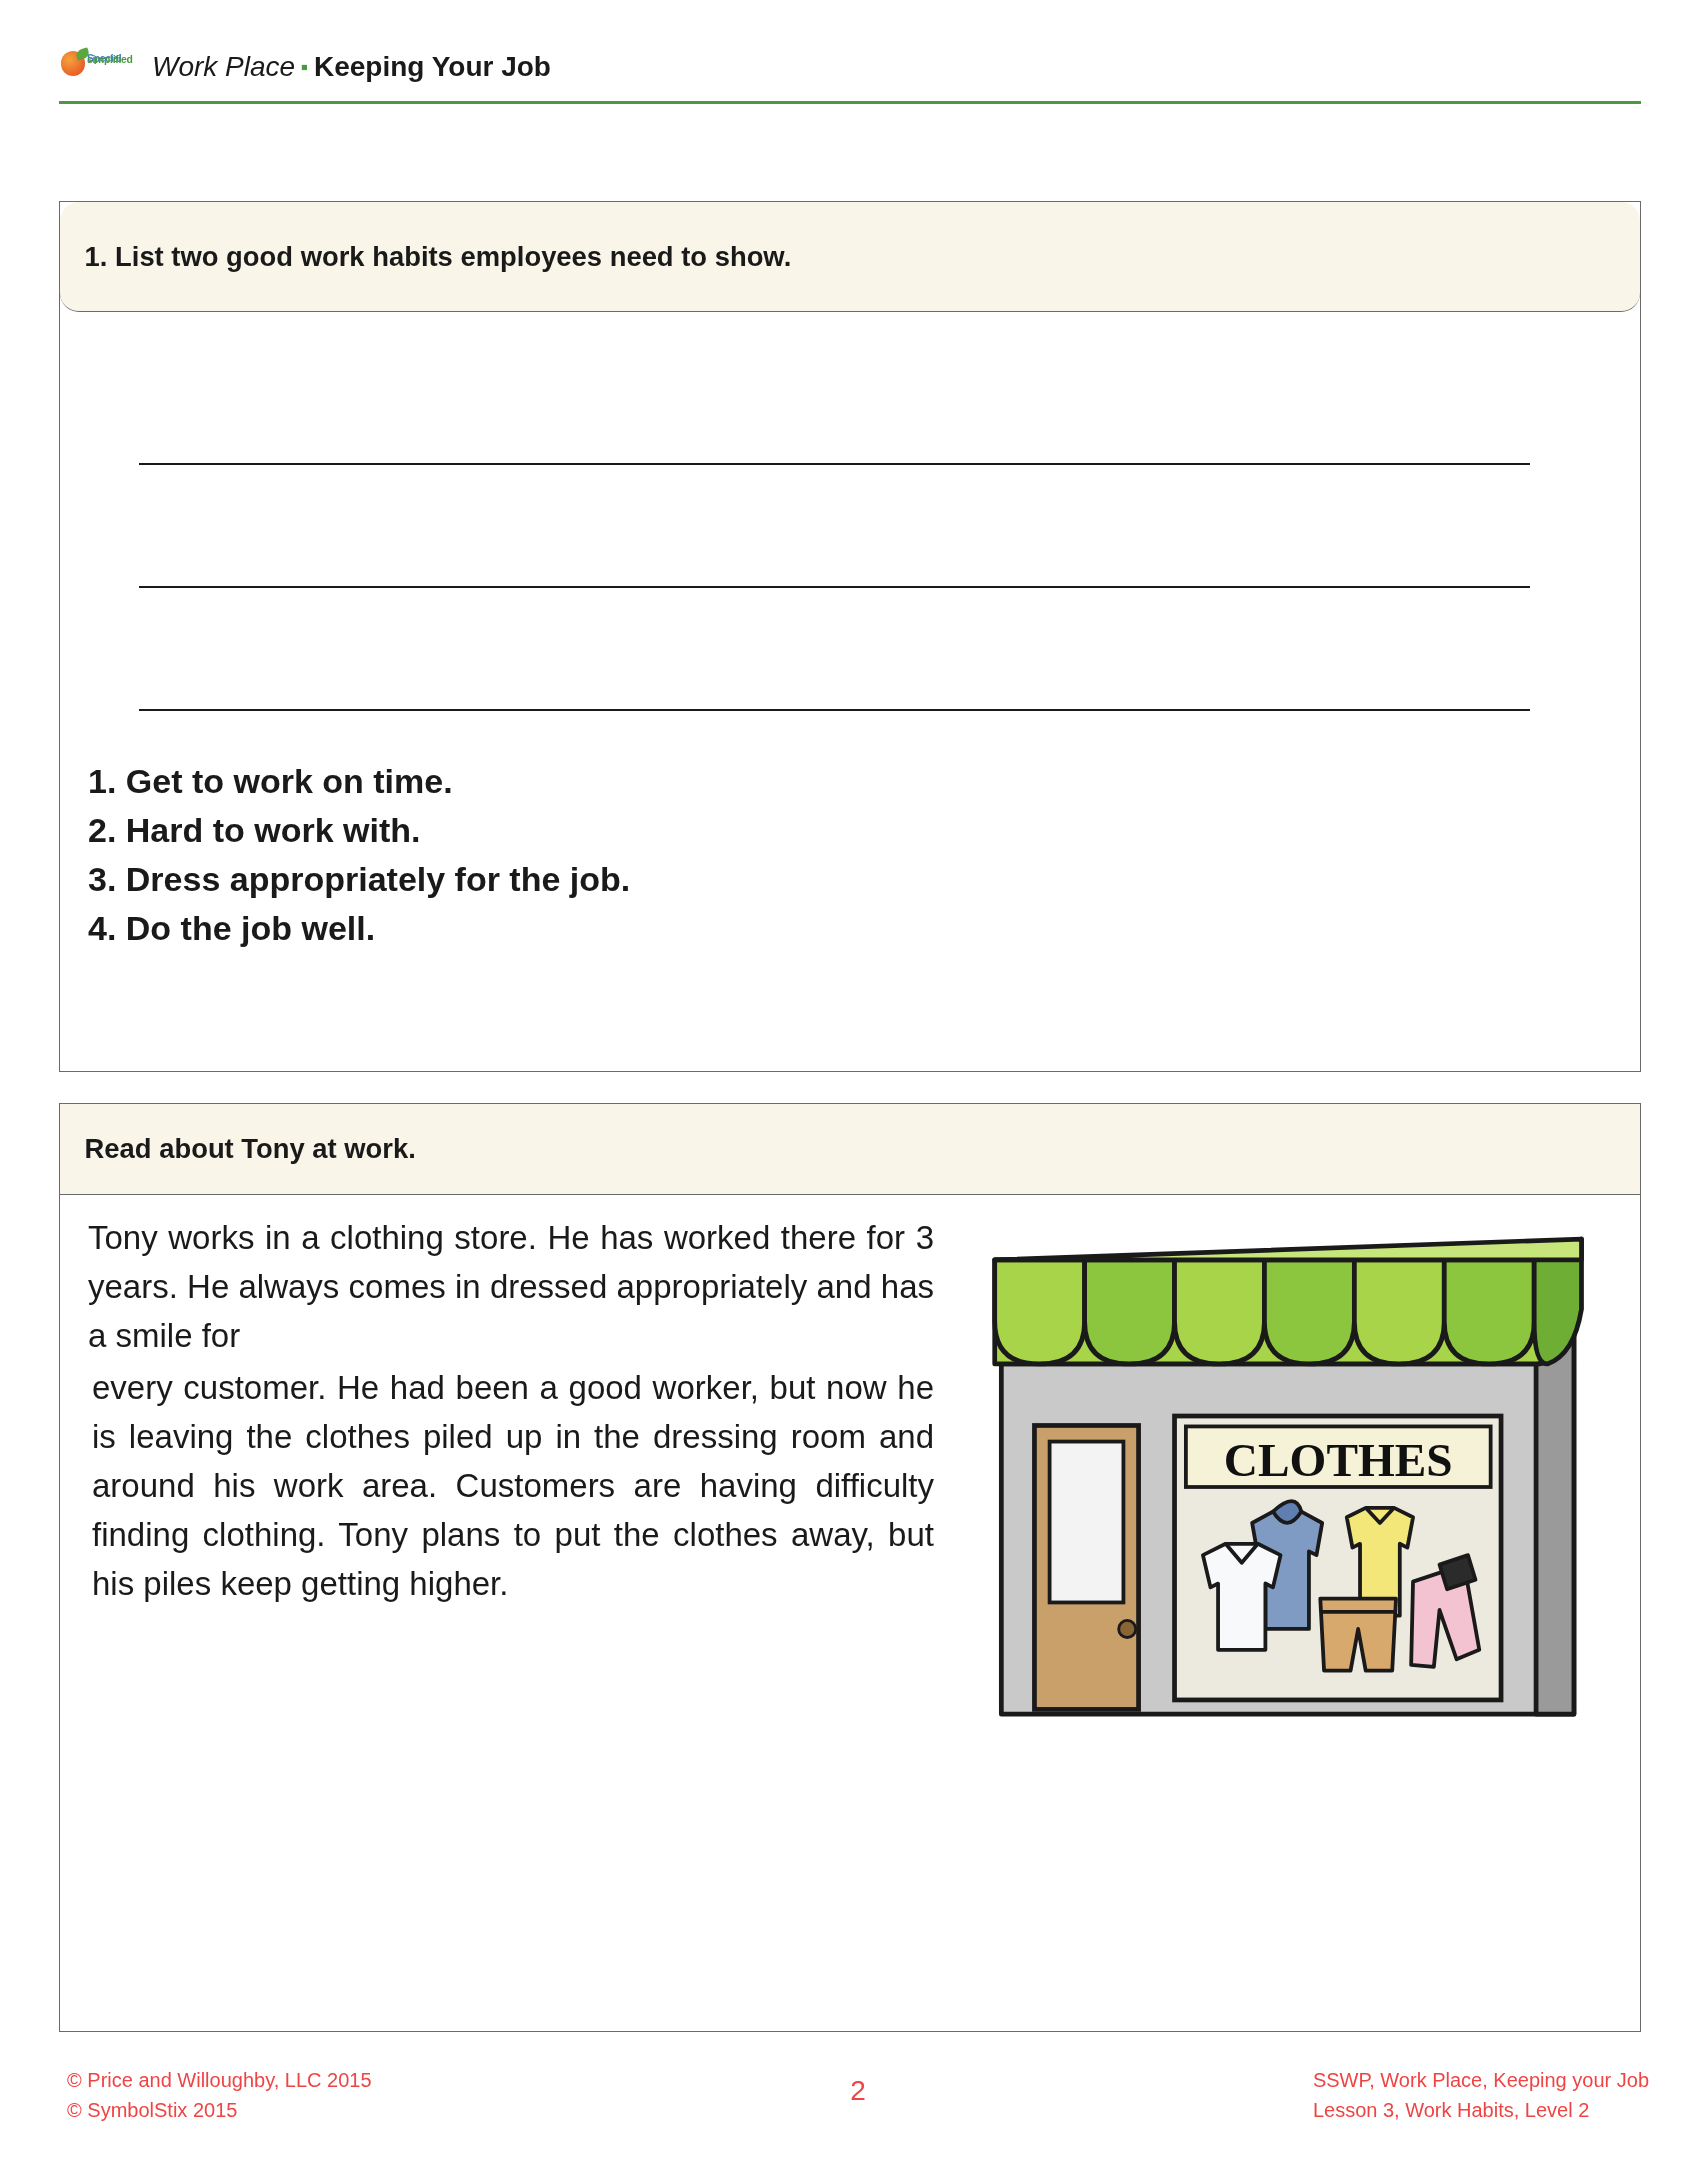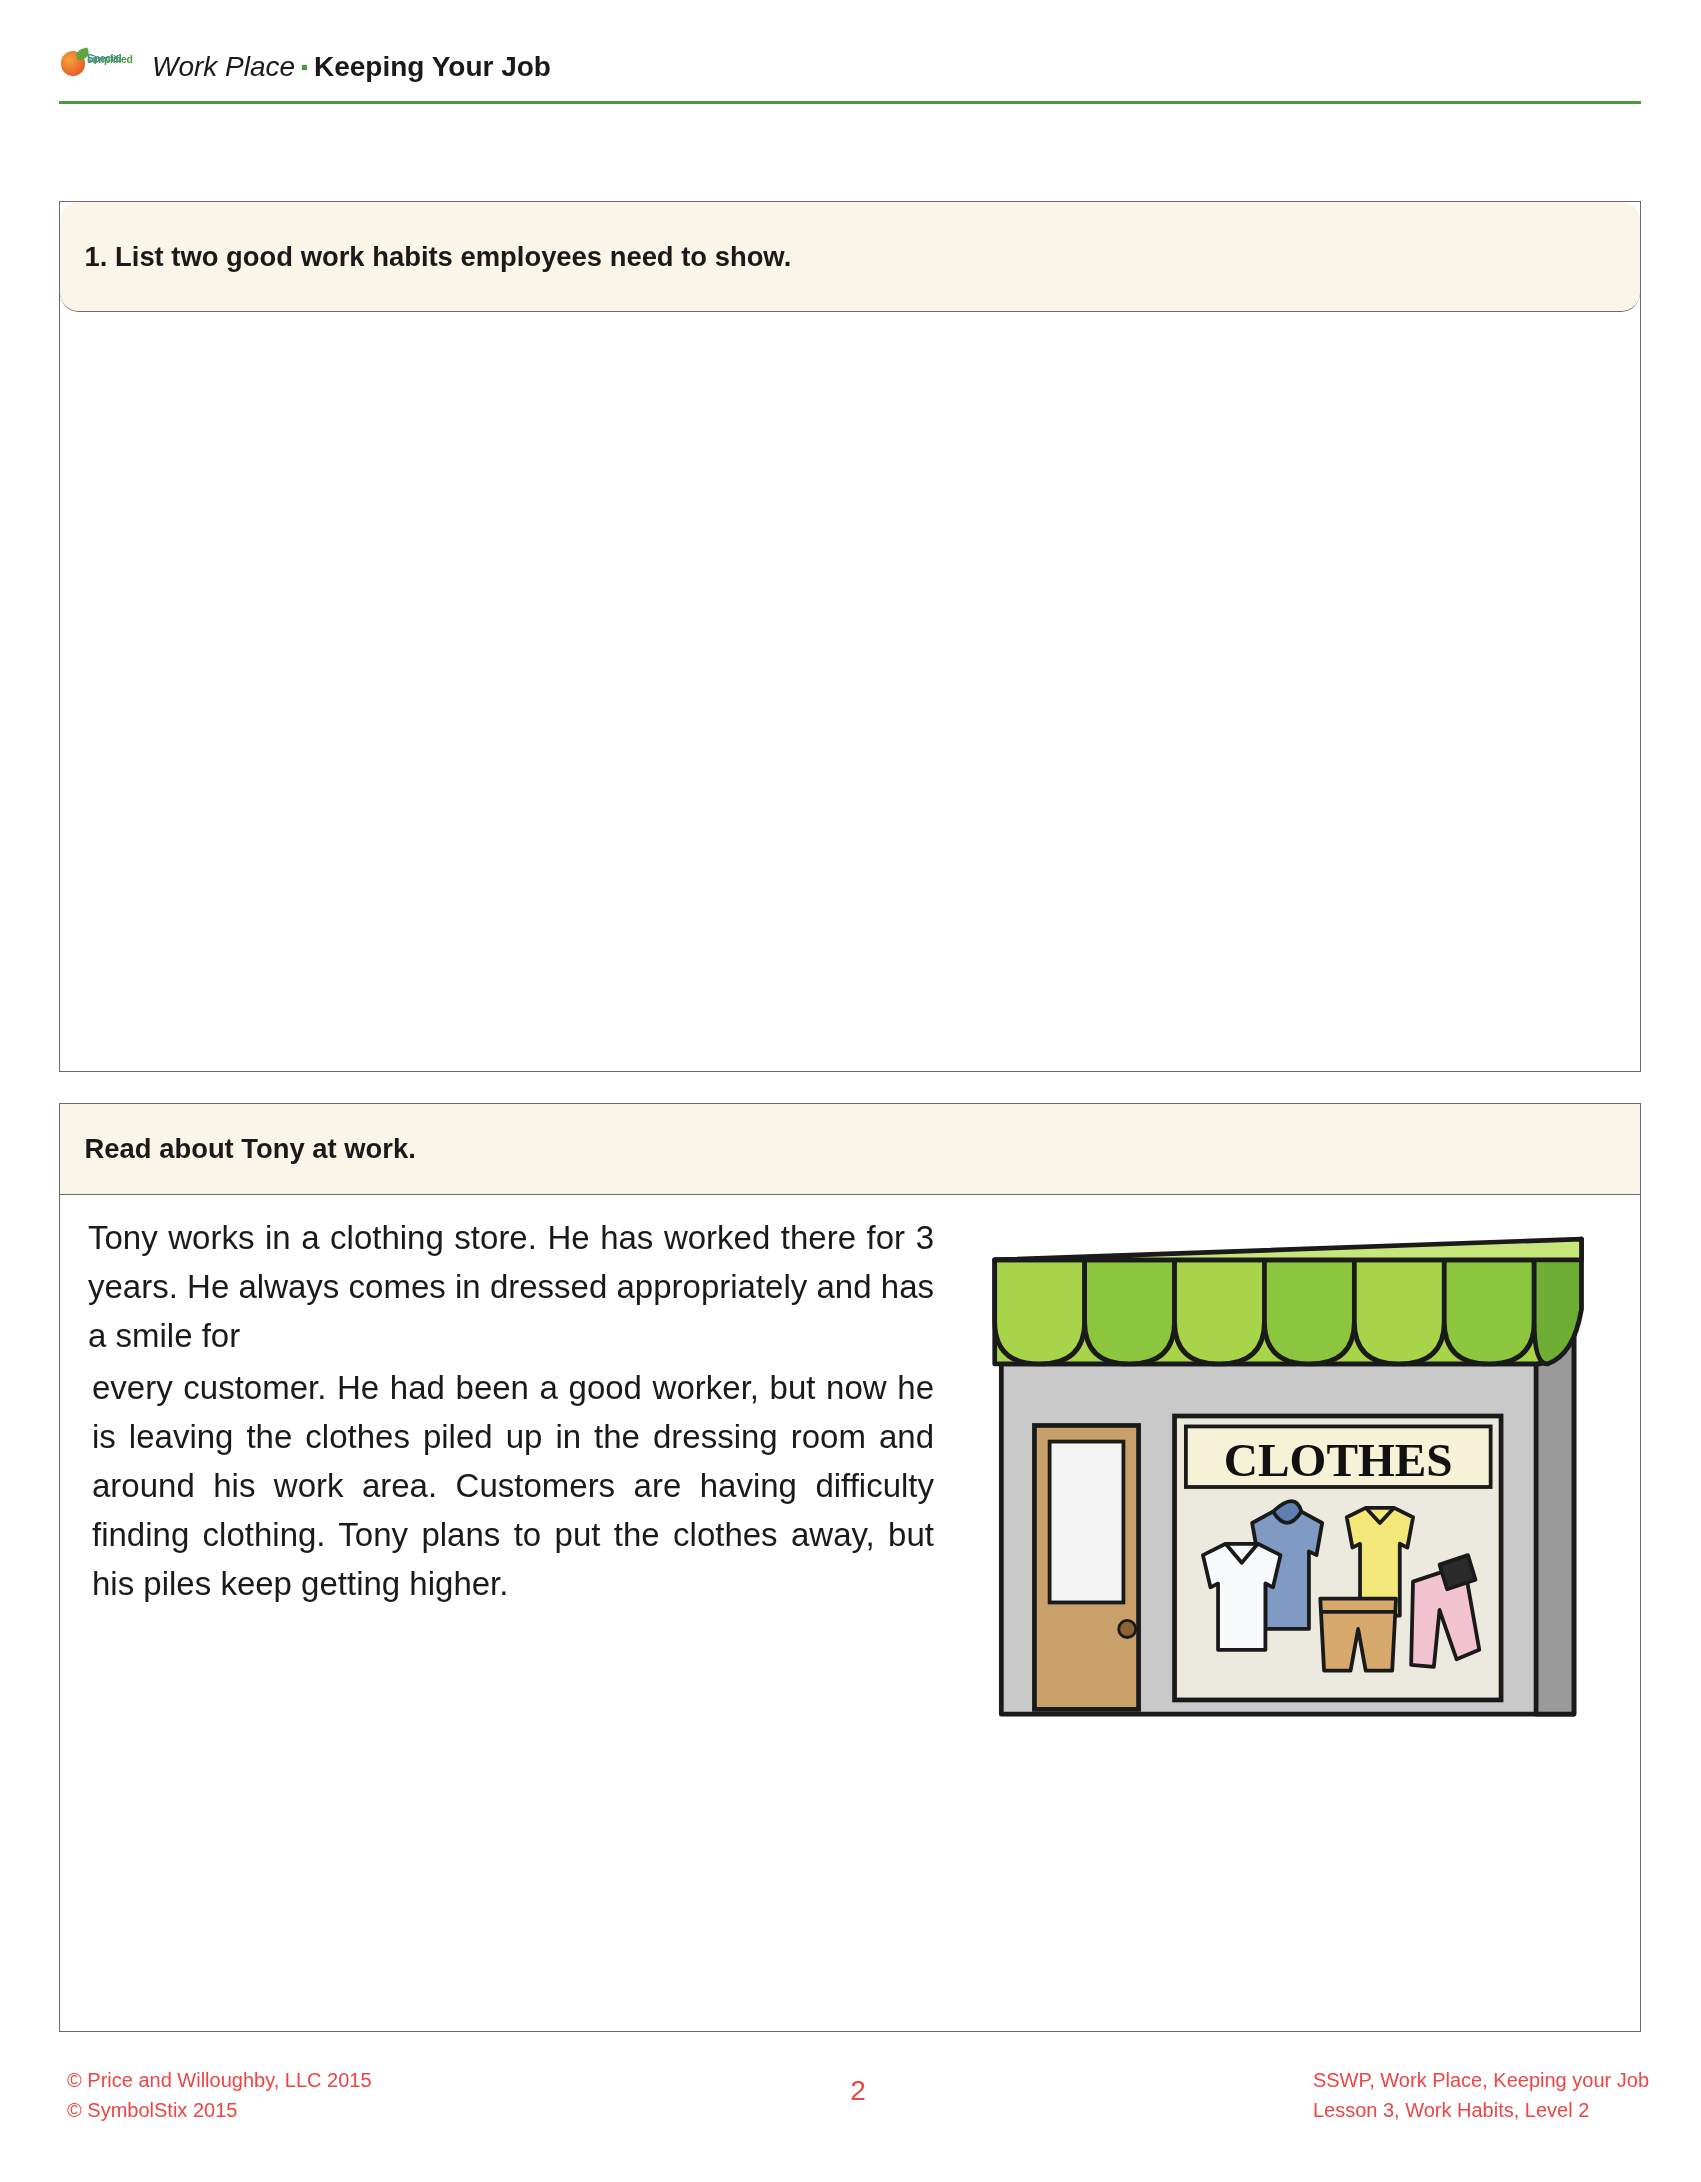--- a/index.html
+++ b/index.html
@@ -223,20 +223,31 @@
       <div class="word1">Special</div>
       <div class="word2">simplified</div>
     </div>
     <div class="header-title">
       <span class="ttl-italic">Work Place</span><span class="ttl-sep">▪</span><span class="ttl-bold">Keeping Your Job</span>
     </div>
   </div>
 
   <div class="box" id="question-box">
     <div class="box-head">1. List two good work habits employees need to show.</div>
+    <div class="q-body">
+      <div class="answer-line l1"></div>
+      <div class="answer-line l2"></div>
+      <div class="answer-line l3"></div>
+      <div class="options">
+        <div class="option">1. Get to work on time.</div>
+        <div class="option">2. Hard to work with.</div>
+        <div class="option">3. Dress appropriately for the job.</div>
+        <div class="option">4. Do the job well.</div>
+      </div>
+    </div>
   </div>
 
   <div class="box" id="reading-box">
     <div class="box-head">Read about Tony at work.</div>
     <div class="r-body">
       <div class="story">
         <div class="shop-float">
           <svg class="shop" viewBox="0 0 680 560" xmlns="http://www.w3.org/2000/svg" style="font-size:35px">
 
             <polygon points="35,150 600,150 640,118 640,520 35,520" fill="#c9c9c9" stroke="#1a1a1a" stroke-width="5" stroke-linejoin="round"></polygon>

